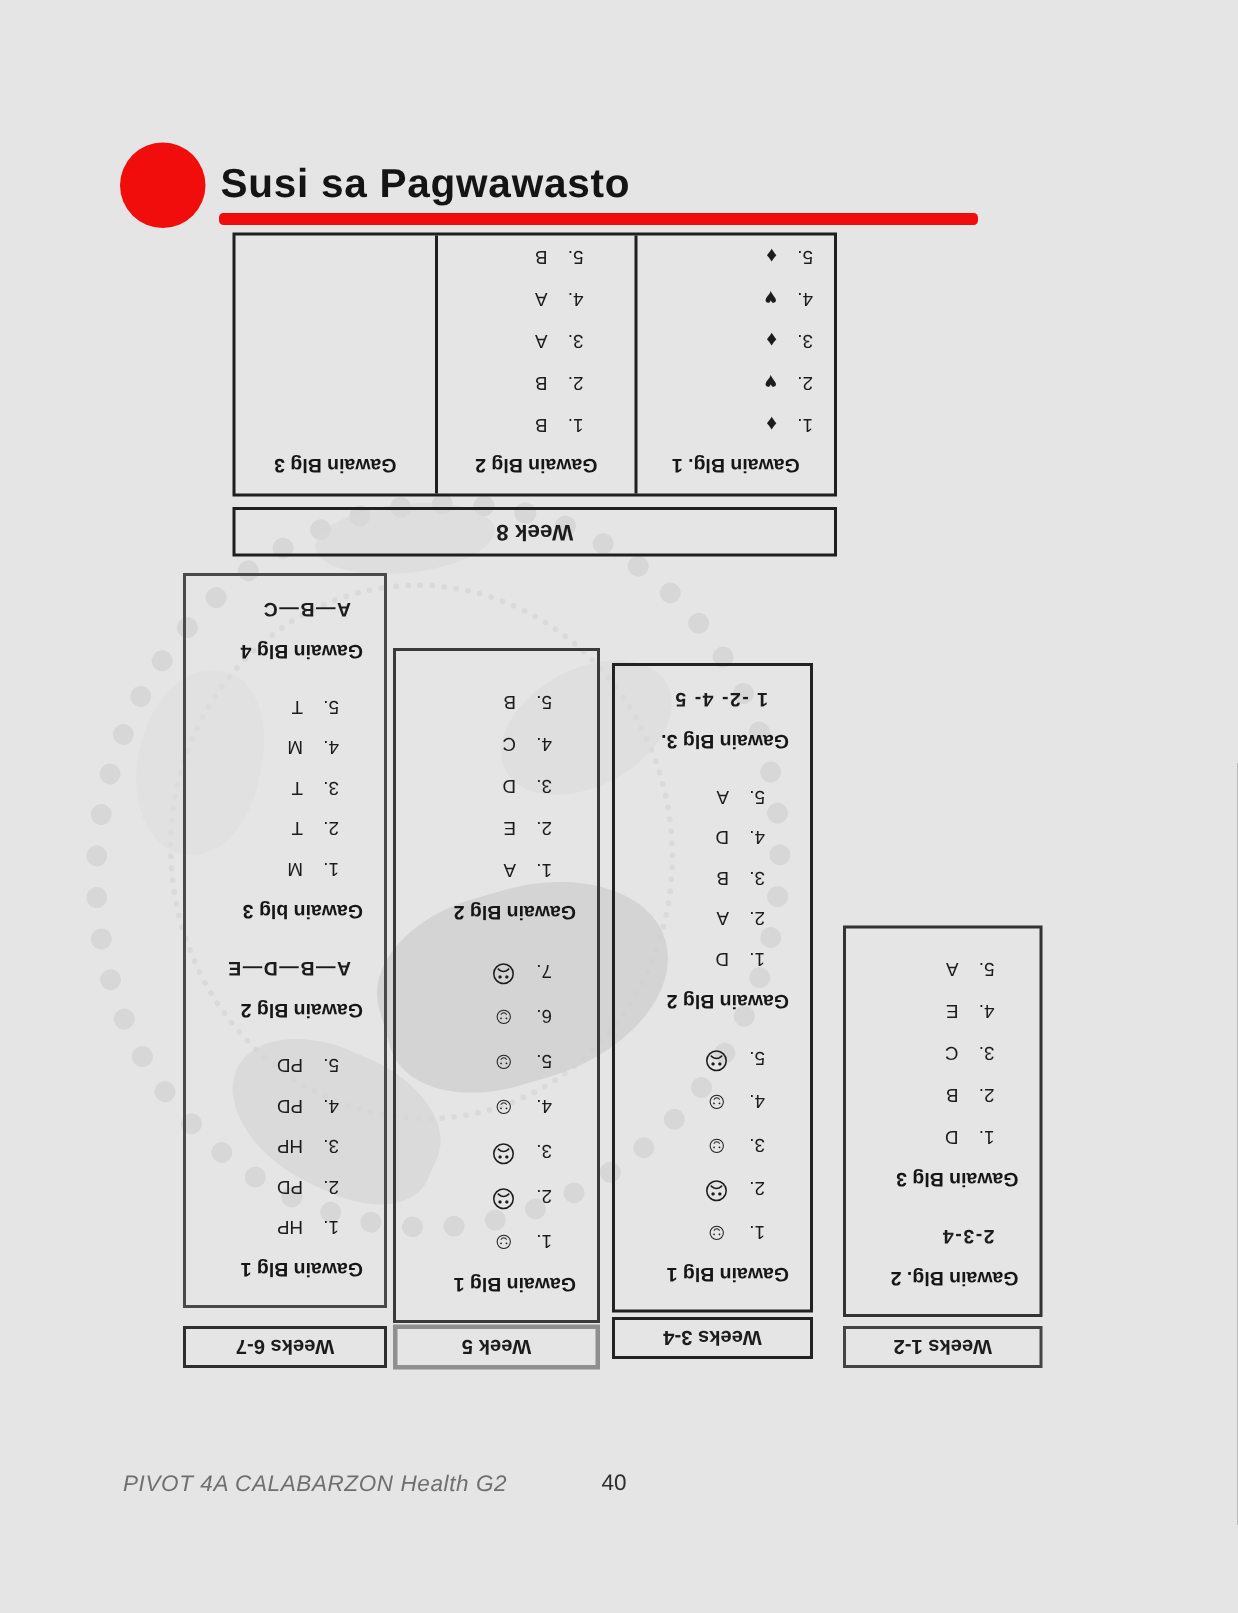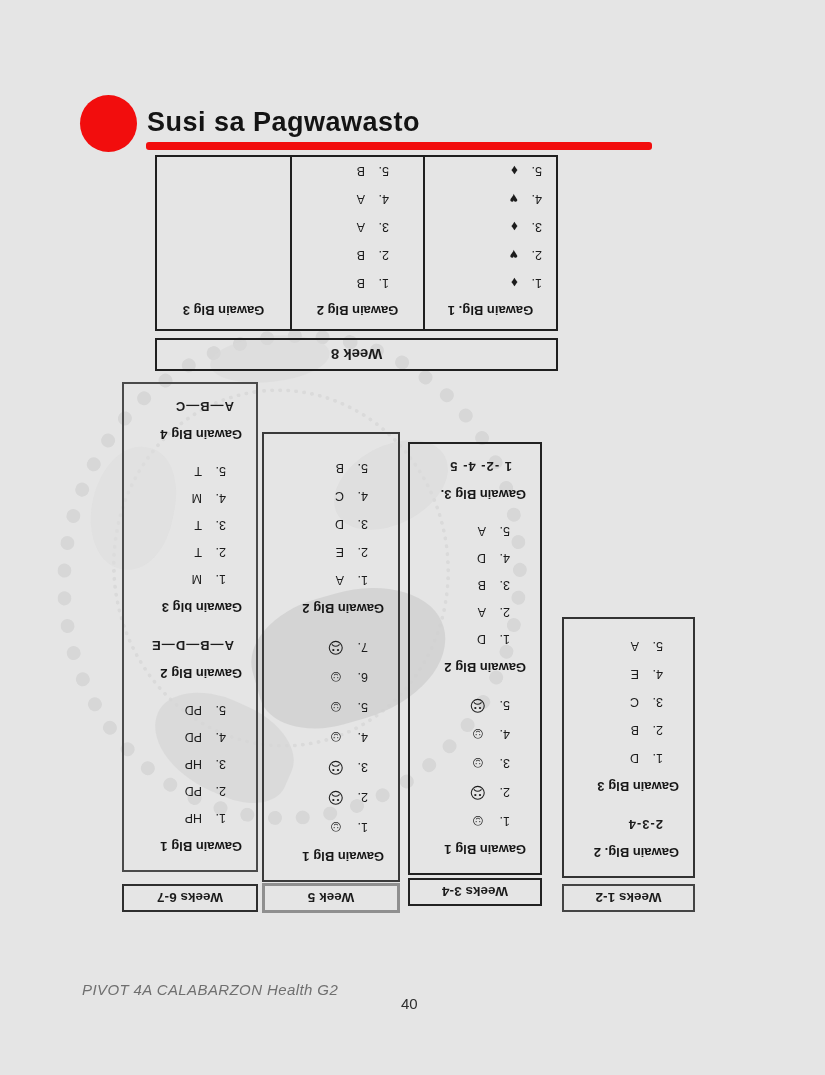--- a/index.html
+++ b/index.html
@@ -58,21 +58,21 @@
   .w8col.c1 .it { padding-left:14px; }
   .w8col.c2 .it { padding-left:34px; }
   
   .lblbox { position:absolute; border:2px solid #2e2e2e; z-index:2; box-sizing:border-box; }
   .lblbox .flip { flex-direction:row; align-items:center; justify-content:center; padding:0; }
   .lbl { font-weight:bold; font-size:13.5px; white-space:nowrap; }
   .graybdr { border-color:#8f8f8f; border-width:3px; }
   
   .footer-left { position:absolute; left:82px; top:981px; font-style:italic;
     font-size:15px; color:#6f6f6f; letter-spacing:.4px; z-index:3; }
-  .page-num { position:absolute; left:401px; top:980px; font-size:15px; color:#2e2e2e; z-index:3;margin-top:15px; }
+  .page-num { position:absolute; left:401px; top:980px; font-size:15px; color:#2e2e2e; z-index:3; }
 </style>
 </head>
 <body>
 
 <div class="page">
 
   <div class="red-dot"></div>
   <div class="title">Susi sa Pagwawasto</div>
   <div class="rule"></div>
 

